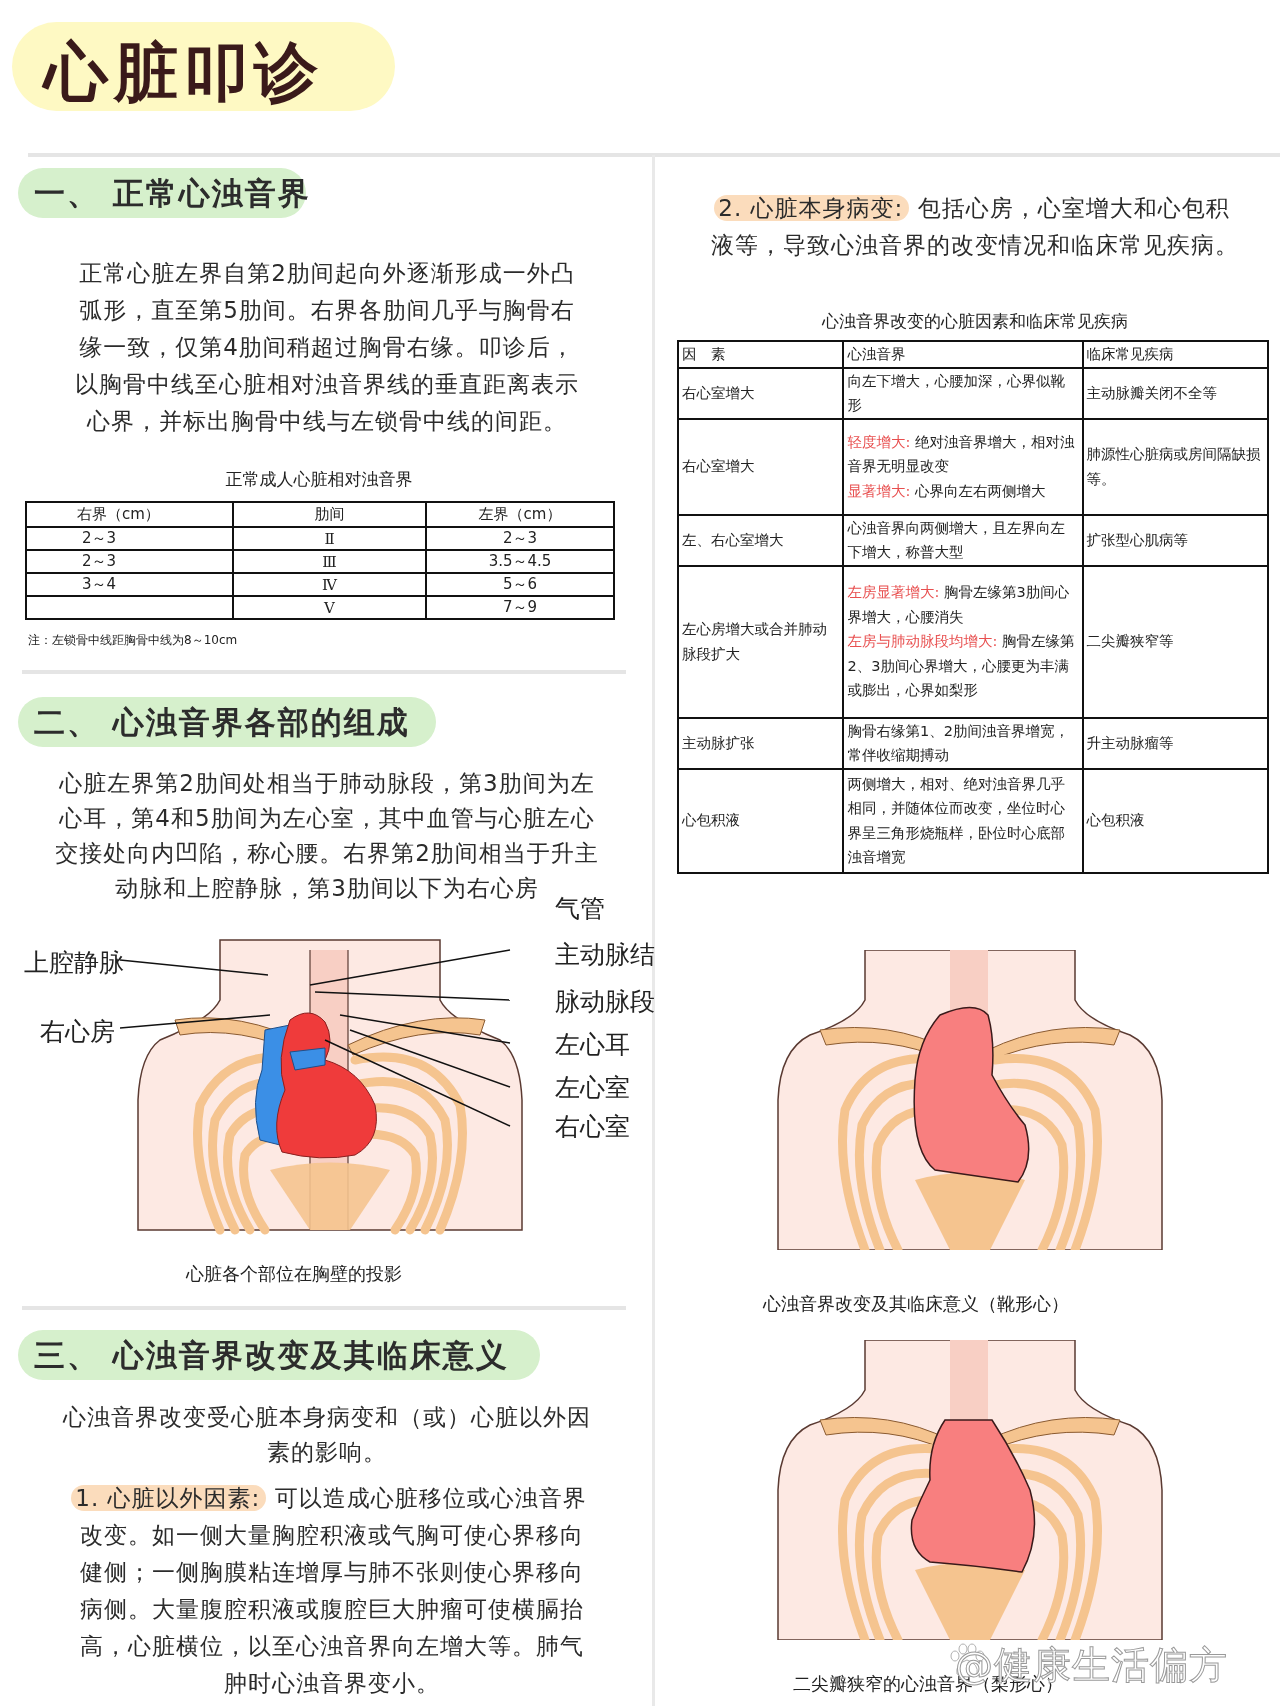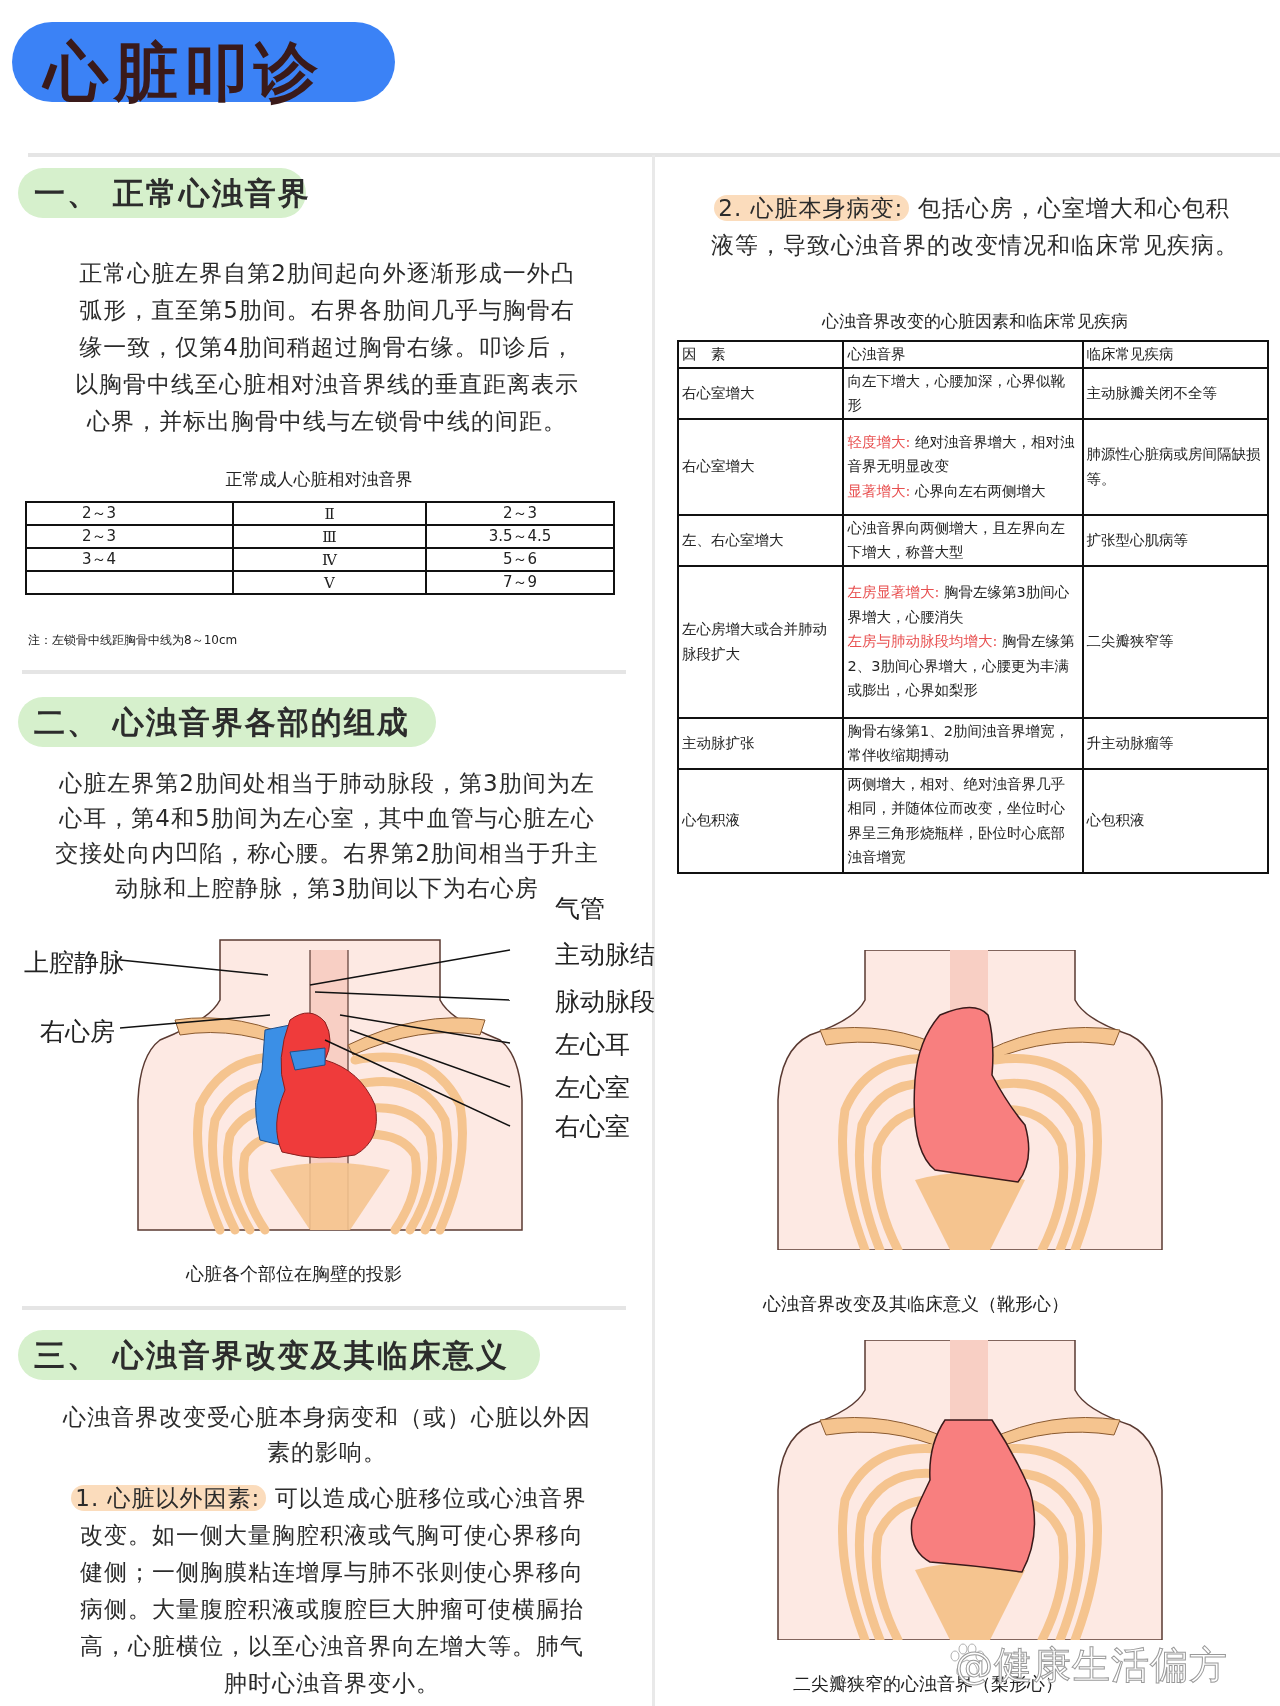--- a/index.html
+++ b/index.html
@@ -1,21 +1,21 @@
 <!DOCTYPE html>
 <html><head>
 <meta charset="utf-8">
 <style>
   * { box-sizing: border-box; margin: 0; padding: 0; }
   html, body { width: 1280px; height: 1706px; background: #ffffff; overflow: hidden; }
   body { position: relative; font-family: "DejaVu Sans", "Liberation Sans", sans-serif; color: #2b2b2b; }
 
   .title-pill {
-    position: absolute; left: 12px; top: 22px; width: 383px; height: 80px;
-    background: #3b82f6; border-radius: 50px;
+    position: absolute; left: 12px; top: 22px; width: 383px; height: 89px;
+    background: #fef9c3; border-radius: 50px;
   }
   .title-pill span {
     position: absolute; left: 32px; top: 12px; font-size: 64px; font-weight: bold;
     color: #3a1a1a; letter-spacing: 6px; line-height: 76px;
   }
   .hr-top { position: absolute; left: 28px; top: 153px; width: 1252px; height: 4px; background: #e5e5e5; }
   .vdivider { position: absolute; left: 652px; top: 155px; width: 3px; height: 1551px; background: #e9e9e9; }
   .hr-left { position: absolute; left: 22px; width: 604px; height: 4px; background: #e5e5e5; }
 
   .sec-pill {
@@ -89,20 +89,25 @@
   <div>正常心脏左界自第2肋间起向外逐渐形成一外凸</div>
   <div>弧形，直至第5肋间。右界各肋间几乎与胸骨右</div>
   <div>缘一致，仅第4肋间稍超过胸骨右缘。叩诊后，</div>
   <div>以胸骨中线至心脏相对浊音界线的垂直距离表示</div>
   <div>心界，并标出胸骨中线与左锁骨中线的间距。</div>
 </div>
 
 <div class="t1-caption">正常成人心脏相对浊音界</div>
 <table class="t1">
   <tbody>
+      <tr>
+    <th class="c0">右界（cm）</th>
+    <th class="c1">肋间</th>
+    <th class="c2">左界（cm）</th>
+  </tr>
   <tr>
     <td class="c0">2～3</td>
     <td class="c1">Ⅱ</td>
     <td class="c2">2～3</td>
   </tr>
   <tr>
     <td class="c0">2～3</td>
     <td class="c1">Ⅲ</td>
     <td class="c2">3.5～4.5</td>
   </tr>

